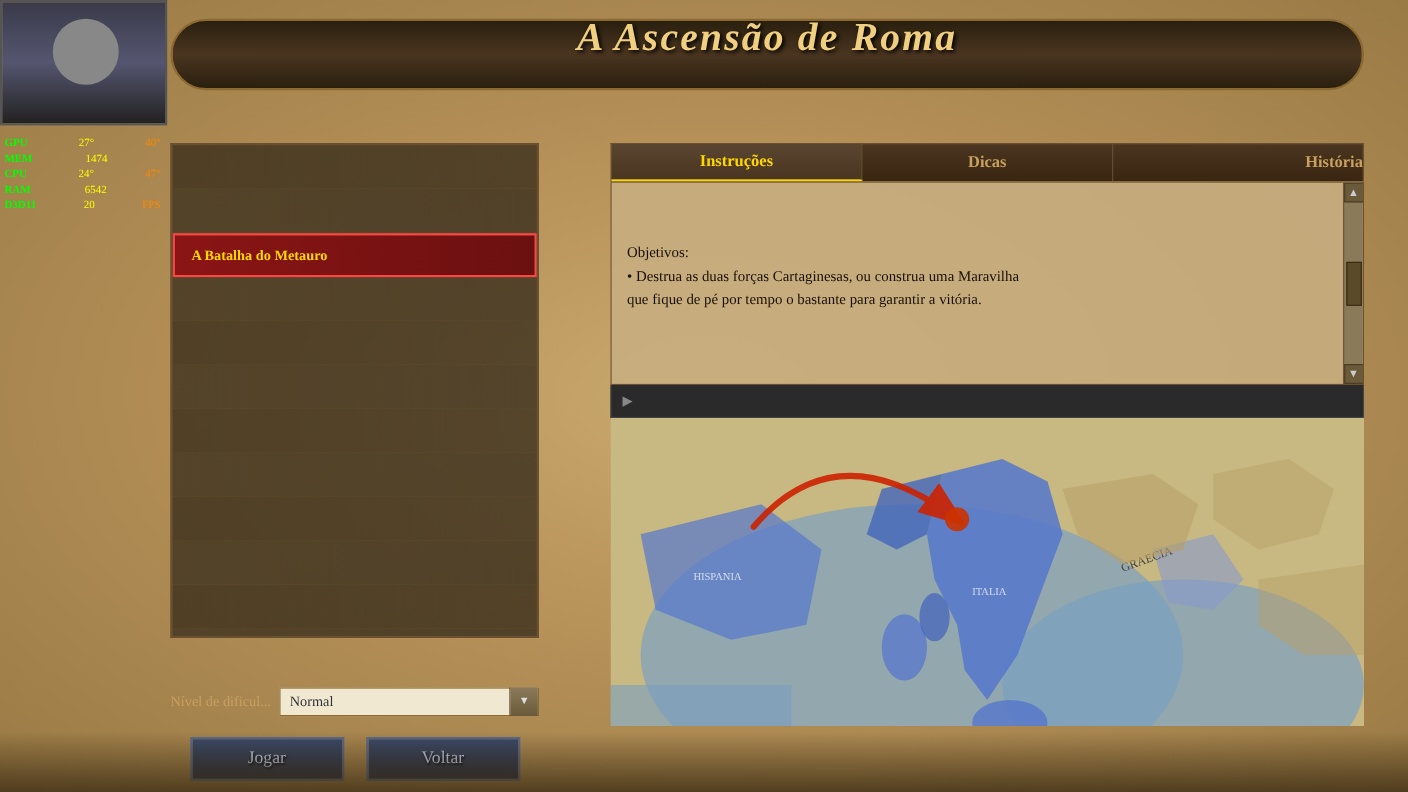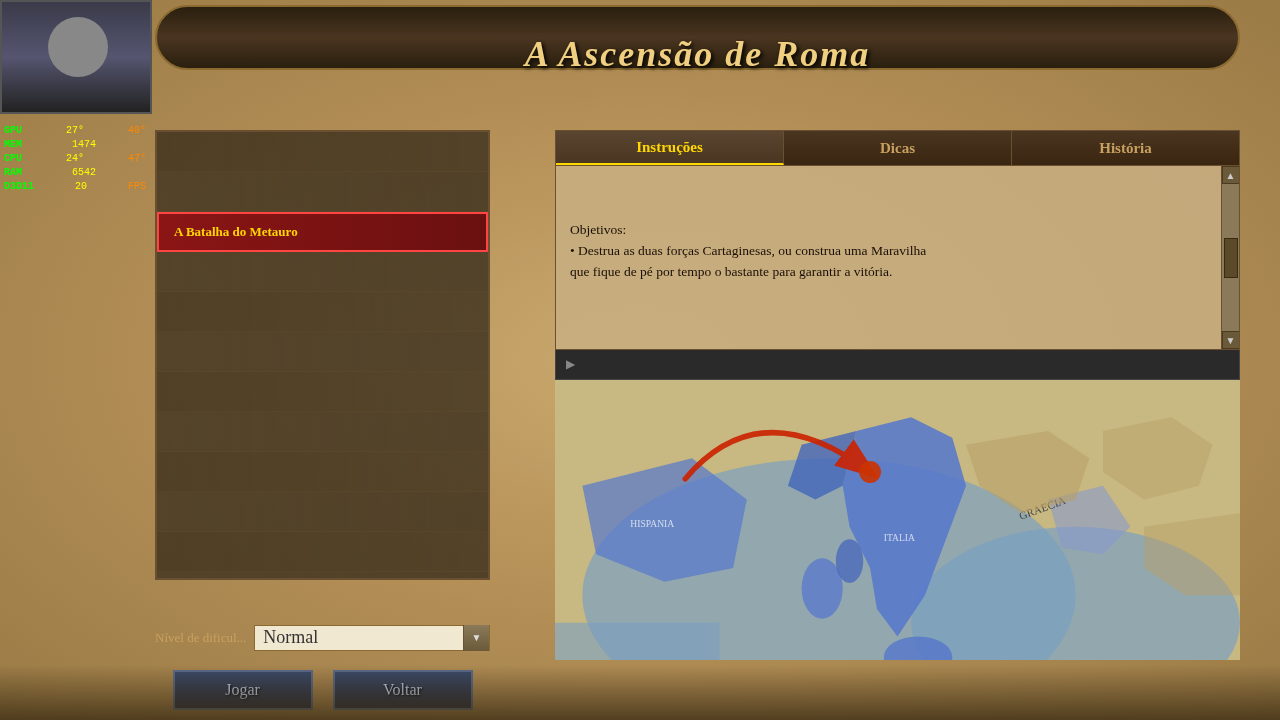--- a/index.html
+++ b/index.html
@@ -16,26 +16,26 @@
     
     .bg-parchment {
       position: absolute;
       inset: 0;
       background: radial-gradient(ellipse at center, #c9a96e 0%, #b8935a 40%, #9a7a45 100%);
     }
 
     
     .title-bar {
       position: absolute;
-      top: 0;
+      top: 12px;
       left: 155px;
       right: 40px;
       height: 75px;
       display: flex;
-      align-items: flex-end;
+      align-items: flex-start;
       justify-content: center;
     }
 
     .title-bar-bg {
       position: absolute;
       inset: 5px 0;
       background: linear-gradient(to bottom, #2a1f0e, #4a3520, #2a1f0e);
       border-radius: 40px;
       border: 2px solid #8a6a30;
     }
@@ -83,21 +83,21 @@
       left: 46px;
     }
 
     
     .stats-overlay {
       position: absolute;
       top: 120px;
       left: 0;
       width: 150px;
       font-size: 10px;
-      font-family: Liberation Mono, monospace;
+      font-family: Liberation Serif, serif;
       line-height: 1.4;
       padding: 4px;
     }
 
     .stat-row {
       display: flex;
       justify-content: space-between;
       gap: 4px;
     }
 
@@ -175,21 +175,21 @@
       align-items: center;
       background: #f0e8d0;
       border: 1px solid #8a6a30;
       height: 26px;
       flex: 1;
     }
 
     .difficulty-select-text {
       flex: 1;
       padding: 0 8px;
-      font-size: 18px;
+      font-size: 13px;
       color: #333;
     }
 
     .difficulty-arrow {
       width: 26px;
       height: 26px;
       background: linear-gradient(to bottom, #8a7a5a, #6a5a3a);
       display: flex;
       align-items: center;
       justify-content: center;
@@ -248,21 +248,21 @@
       display: flex;
       align-items: center;
       justify-content: center;
       font-size: 15px;
       font-weight: bold;
       cursor: pointer;
       border-right: 1px solid #6a5030;
       color: #c8a060;
     }
 
-    .tab:last-child { border-right: none; }
+    .tab:last-child { border-right: none; justify-content: flex-end; }
 
     .tab.active {
       background: linear-gradient(to bottom, #5a4530, #4a3520);
       color: #ffd700;
       border-bottom: 2px solid #ffd700;
     }
 
     
     .content-area {
       background: rgba(200, 175, 130, 0.85);

